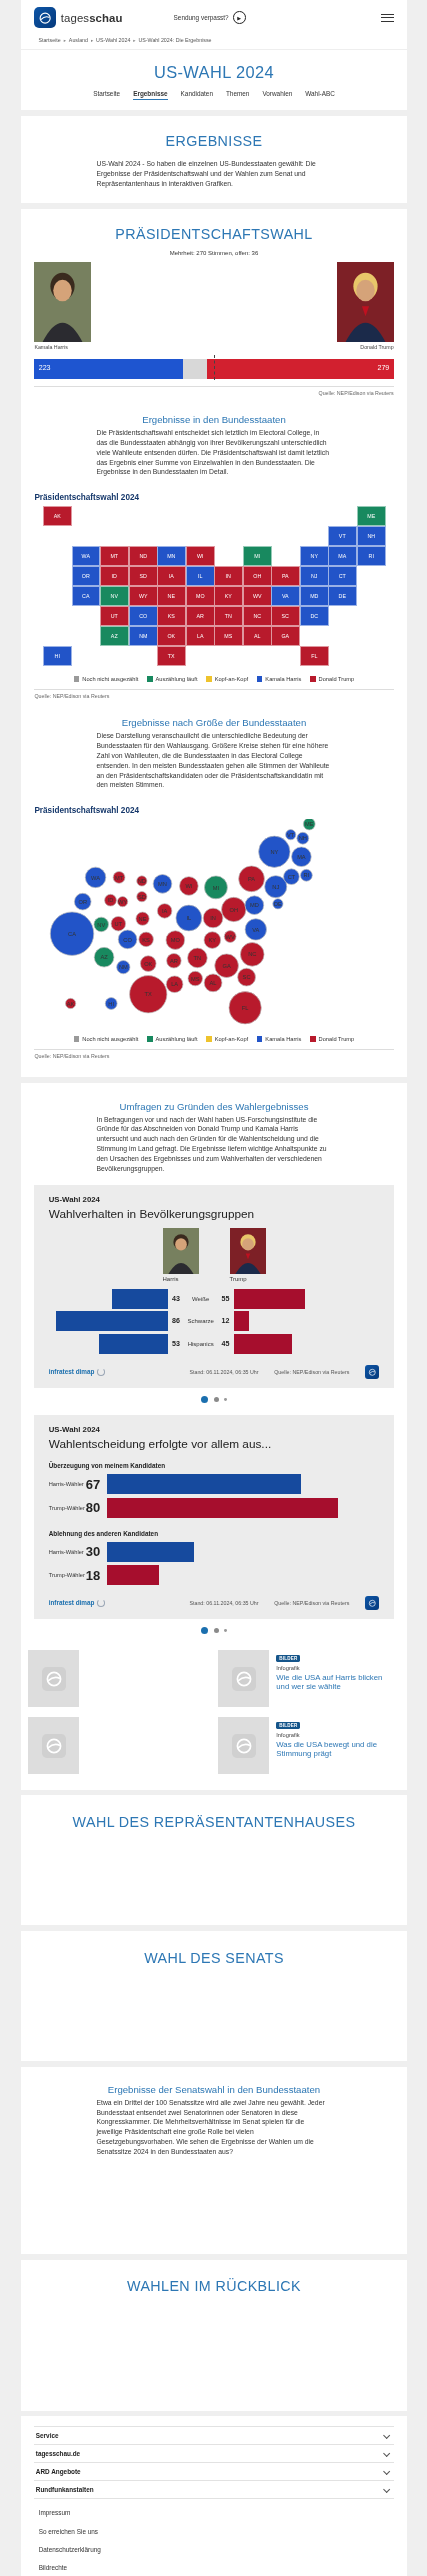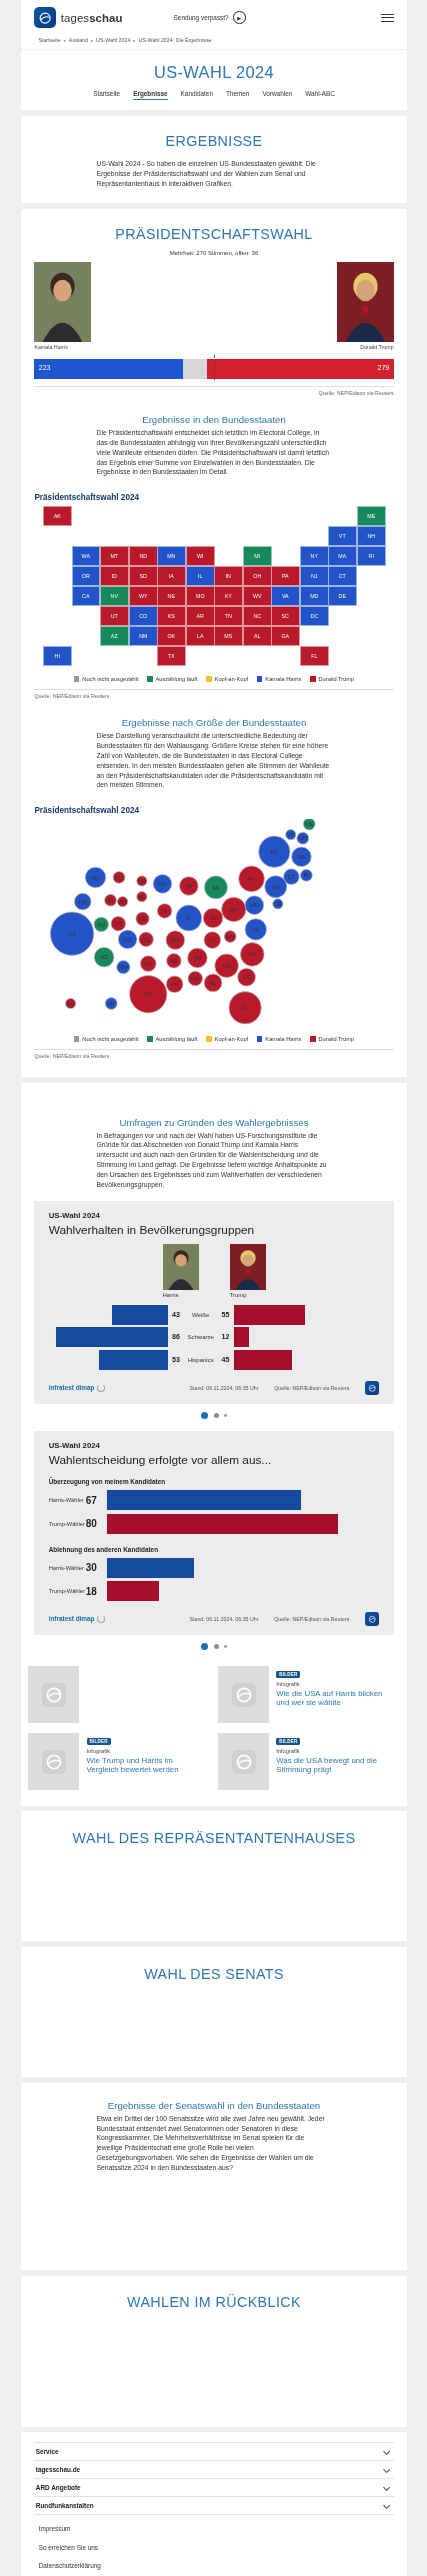--- a/index.html
+++ b/index.html
@@ -76,21 +76,21 @@
   .ard-mini{width:14.3px;height:14.3px;border-radius:2.9px;background:linear-gradient(135deg,#0d55a6,#063a7c);display:flex;align-items:center;justify-content:center;margin-left:10px;}
   .dots{display:flex;align-items:center;justify-content:center;gap:5.7px;margin-top:8.6px;}
   .dot{border-radius:50%;cursor:pointer;}
   .dot.d0{width:7.1px;height:7.1px;background:#1b6fae;}
   .dot.d1{width:5px;height:5px;background:#8a8a8a;}
   .dot.d2{width:2.9px;height:2.9px;background:#9a9a9a;}
   
   .dec-group-label{font-size:6.4px;font-weight:700;color:#222;margin:11.4px 0 4.3px 0;}
   .dec-row{display:flex;align-items:center;height:21.4px;margin-bottom:2.1px;}
   .dec-label{width:37px;font-size:5.7px;color:#333;}
-  .dec-val{width:21.4px;font-size:10px;font-weight:700;color:#222;}
+  .dec-val{width:21.4px;font-size:13px;font-weight:700;color:#222;}
   .dec-bar{height:20px;}
   
   .teasers{display:grid;grid-template-columns:1fr 1fr;gap:10px 14.3px;margin:15.7px 13px 0 7.1px;}
   .teaser{display:flex;gap:7.1px;cursor:pointer;}
   .teaser-img{width:51px;height:57px;background:#ddd;flex:0 0 51px;display:flex;align-items:center;justify-content:center;}
   .badge{display:inline-block;background:#15558a;color:#fff;font-size:4.6px;font-weight:700;padding:1.4px 2.9px;border-radius:1.4px;letter-spacing:0.2px;}
   .teaser-kicker{font-size:5.7px;color:#444;margin:2.9px 0 1.4px 0;}
   .teaser-title{font-size:7.8px;color:#2d77b4;line-height:1.25;margin:0;}
   
   .empty-card{min-height:130px;}
@@ -501,21 +501,21 @@
           <span class="legend-swatch" style="background: rgb(184, 26, 44);"></span>
           <span>Donald Trump</span>
         </span>
       </div>
     <hr class="thin">
     <p class="source">Quelle: NEP/Edison via Reuters</p>
   </section>
 
   <section class="card polls-card">
     <div class="centercol" style="padding-top:17px;">
-      <h3 class="sub-heading" style="margin-top:16px;">Umfragen zu Gründen des Wahlergebnisses</h3>
+      <h3 class="sub-heading" style="margin-top:0;">Umfragen zu Gründen des Wahlergebnisses</h3>
       <p class="body-text">In Befragungen vor und nach der Wahl haben US-Forschungsinstitute die Gründe für das Abschneiden von Donald Trump und Kamala Harris untersucht und auch nach den Gründen für die Wahlentscheidung und die Stimmung im Land gefragt. Die Ergebnisse liefern wichtige Anhaltspunkte zu den Ursachen des Ergebnisses und zum Wahlverhalten der verschiedenen Bevölkerungsgruppen.</p>
     </div>
 
     <div class="chart-card">
       <p class="cc-kicker">US-Wahl 2024</p>
       <h4 class="cc-title">Wahlverhalten in Bevölkerungsgruppen</h4>
       <div class="photo-pair">
         <div>
           <span class="photo-sm"><svg viewBox="0 0 80 112" width="100%" height="100%" preserveAspectRatio="none">
                 <rect width="80" height="112" fill="#77805f"></rect>
@@ -661,21 +661,20 @@
           <div><span class="badge">BILDER</span><p class="teaser-kicker">Infografik</p><p class="teaser-title">Wie die USA auf Harris blicken und wer sie wählte</p></div>
         </div>
         <div class="teaser">
           <div class="teaser-img">
             <svg width="24" height="24" viewBox="0 0 20 20">
               <rect width="20" height="20" rx="4" fill="#d0d0d0"></rect>
               <circle cx="10" cy="10" r="5.5" fill="none" stroke="#fff" stroke-width="1.4"></circle>
               <path d="M5,11.5 Q10,7 15,9.5" fill="none" stroke="#fff" stroke-width="1.4"></path>
             </svg>
           </div>
-          <div><span class="badge">BILDER</span><p class="teaser-kicker">Infografik</p><p class="teaser-title">Wie Trump und Harris im Vergleich bewertet werden</p></div>
         </div>
         <div class="teaser">
           <div class="teaser-img">
             <svg width="24" height="24" viewBox="0 0 20 20">
               <rect width="20" height="20" rx="4" fill="#d0d0d0"></rect>
               <circle cx="10" cy="10" r="5.5" fill="none" stroke="#fff" stroke-width="1.4"></circle>
               <path d="M5,11.5 Q10,7 15,9.5" fill="none" stroke="#fff" stroke-width="1.4"></path>
             </svg>
           </div>
           <div><span class="badge">BILDER</span><p class="teaser-kicker">Infografik</p><p class="teaser-title">Was die USA bewegt und die Stimmung prägt</p></div>

